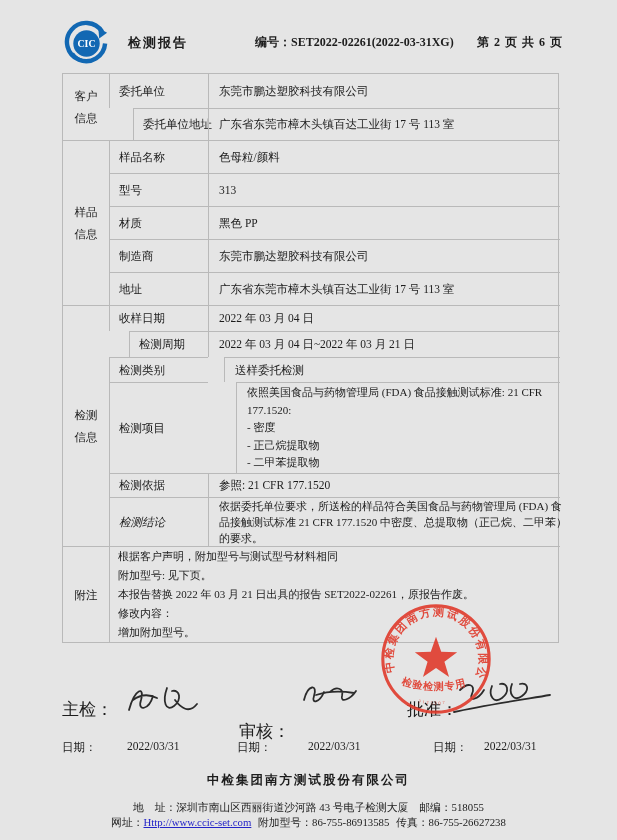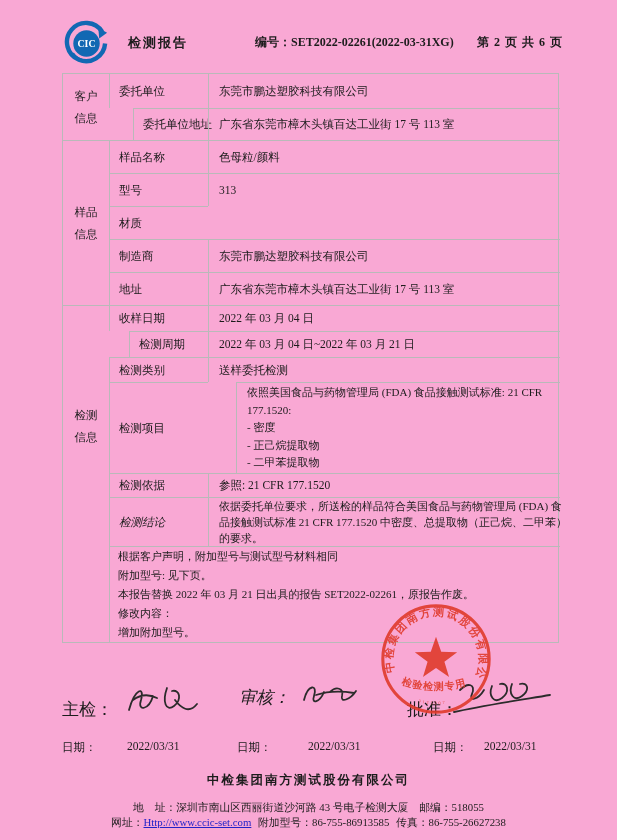--- a/index.html
+++ b/index.html
@@ -1,16 +1,16 @@
 <!DOCTYPE html>
 <html><head>
 <meta charset="utf-8">
 <style>
   html,body{margin:0;padding:0;background:#ffffff;}
-  .page{position:relative;width:617px;height:840px;background:#f9a8d4;overflow:hidden;
+  .page{position:relative;width:617px;height:840px;background:#e5e5e5;overflow:hidden;
         font-family:"Liberation Serif","DejaVu Serif",serif;color:#1c1c1c;}
   .abs{position:absolute;}
 
   
   .hdr-title{left:128px;top:34px;font-size:13px;font-weight:bold;letter-spacing:2px;}
   .hdr-no{left:255px;top:34px;font-size:12px;font-weight:bold;white-space:nowrap;}
   .hdr-page{left:477px;top:34px;font-size:12px;font-weight:bold;letter-spacing:1px;white-space:nowrap;}
 
   
   .rtable{position:absolute;left:62px;top:73px;width:497px;box-sizing:border-box;
@@ -66,42 +66,46 @@
 
     <div class="cell g g4 first" style="grid-row:1/3;">
         <span>客户信息</span>
       </div>
     <div class="cell g g4" style="grid-row:8/14;">
         <span>检测信息</span>
       </div>
     <div class="cell g g4" style="grid-row:3/8;">
         <span>样品信息</span>
       </div>
+    <div class="cell g" style="grid-row:14/15;">
+        <span>附注</span>
+      </div>
 
     <div class="cell l nt" style="grid-row:1;">委托单位</div>
     <div class="cell v nt" style="grid-row:1;">东莞市鹏达塑胶科技有限公司</div>
     <div class="cell l" style="grid-row:2;margin-left:24px;">委托单位地址</div>
     <div class="cell v" style="grid-row:2;">广东省东莞市樟木头镇百达工业街 17 号 113 室</div>
 
     <div class="cell l" style="grid-row:3;">样品名称</div>
     <div class="cell v" style="grid-row:3;">色母粒/颜料</div>
     <div class="cell l" style="grid-row:4;">型号</div>
     <div class="cell v" style="grid-row:4;">313</div>
     <div class="cell l" style="grid-row:5;">材质</div>
+    <div class="cell v" style="grid-row:5;">黑色 PP</div>
     <div class="cell l" style="grid-row:6;">制造商</div>
     <div class="cell v" style="grid-row:6;">东莞市鹏达塑胶科技有限公司</div>
     <div class="cell l" style="grid-row:7;">地址</div>
     <div class="cell v" style="grid-row:7;">广东省东莞市樟木头镇百达工业街 17 号 113 室</div>
 
     <div class="cell l" style="grid-row:8;">收样日期</div>
     <div class="cell v" style="grid-row:8;">2022 年 03 月 04 日</div>
     <div class="cell l" style="grid-row:9;margin-left:20px;">检测周期</div>
     <div class="cell v" style="grid-row:9;">2022 年 03 月 04 日~2022 年 03 月 21 日</div>
     <div class="cell l" style="grid-row:10;">检测类别</div>
-    <div class="cell v" style="grid-row:10;">送样委托检测</div>
+    <div class="cell v" style="grid-row:10;margin-left:16px;">送样委托检测</div>
 
     <div class="cell l" style="grid-row:11;">检测项目</div>
     <div class="cell v multi lh17" style="grid-row:11;margin-left:28px;">
       <div class="line">依照美国食品与药物管理局 (FDA) 食品接触测试标准: 21 CFR</div>
       <div class="line">177.1520:</div>
       <div class="line">- 密度</div>
       <div class="line">- 正己烷提取物</div>
       <div class="line">- 二甲苯提取物</div>
     </div>
 
@@ -123,21 +127,21 @@
       <div class="line">增加附加型号。</div>
     </div>
   </div>
 
   <div class="abs sig-label" style="left:62px;top:698px;">主检：</div>
   <svg class="abs sig-svg" style="left:115px;top:676px;" width="95" height="48" viewBox="0 0 95 48">
     <path d="M14,34 C20,12 30,10 26,24 C22,36 34,34 38,20 M18,24 C26,18 34,18 42,22"></path>
     <path d="M52,12 C47,26 51,36 59,30 C67,24 65,13 57,15 M60,24 C66,32 74,38 82,28"></path>
   </svg>
 
-  <div class="abs sig-label" style="left:239px;top:686px;font-style:italic;">审核：</div>
+  <div class="abs sig-label" style="left:239px;top:720px;">审核：</div>
   <svg class="abs sig-svg" style="left:292px;top:672px;" width="85" height="45" viewBox="0 0 85 45">
     <path d="M12,28 C16,12 26,12 22,24 C19,33 28,30 32,20"></path>
     <path d="M38,20 C44,14 52,16 50,24 C48,31 58,28 64,19 M24,23 C36,19 50,19 62,21"></path>
   </svg>
 
   <div class="abs sig-label" style="left:407px;top:698px;">批准：</div>
   <svg class="abs sig-svg" style="left:448px;top:672px;" width="108" height="50" viewBox="0 0 108 50">
     <path d="M12,18 C20,10 28,12 24,22 C20,30 30,28 36,18"></path>
     <path d="M44,14 C40,24 46,32 54,26 C62,20 60,10 52,12"></path>
     <path d="M64,12 C60,22 66,30 74,24 C82,18 80,10 72,12"></path>

